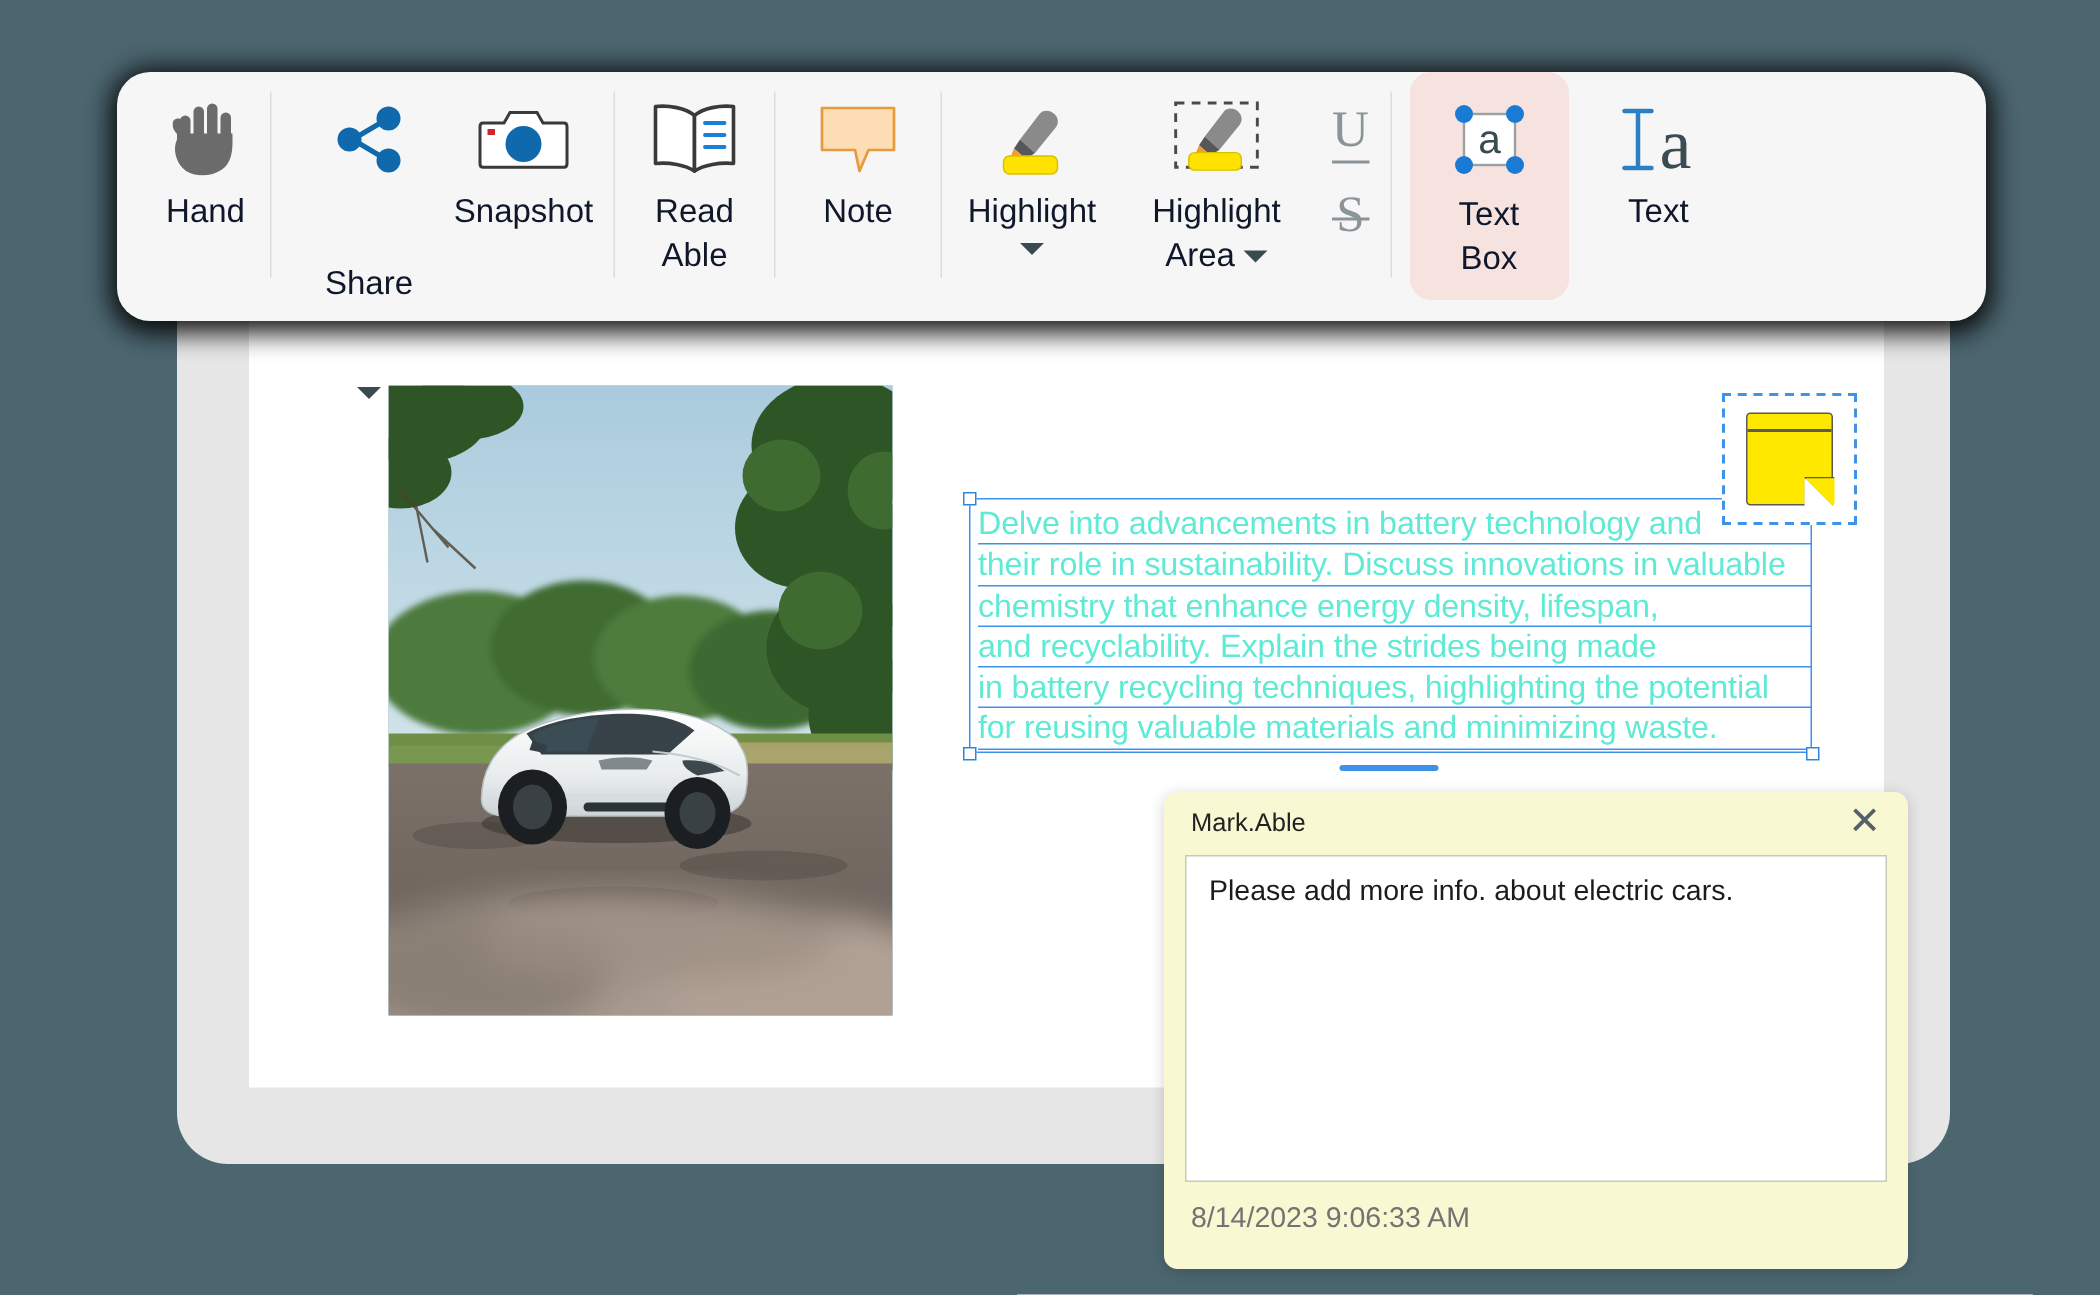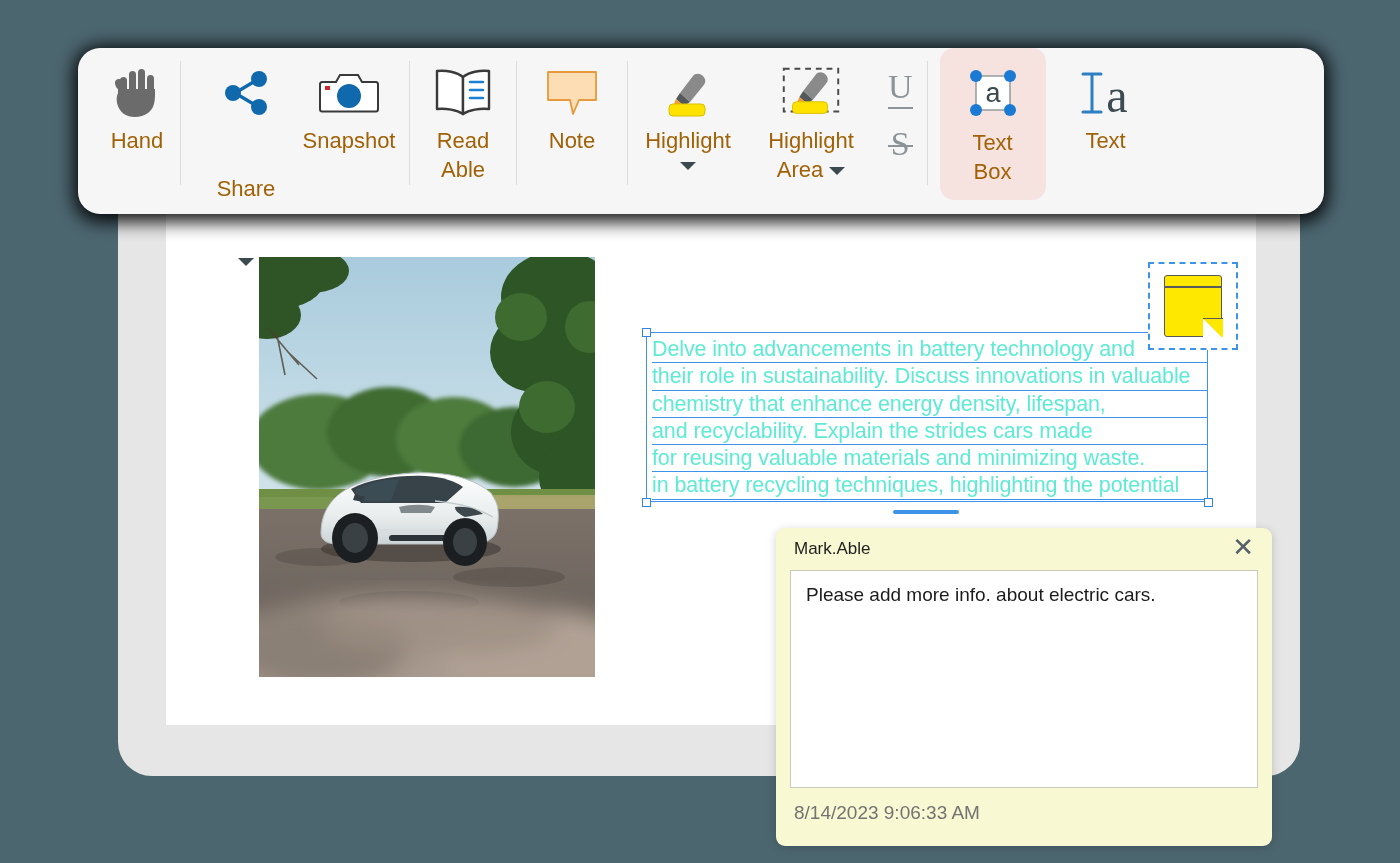--- a/index.html
+++ b/index.html
@@ -62,21 +62,21 @@
     cursor: pointer;
     background: transparent;
     border: none;
     font-family: inherit;
   }
   .tbtn .ticon {
     height: 62px; width: 70px;
     display: flex; align-items: center; justify-content: center;
   }
   .tbtn .tlabel {
-    font-size: 22px; color: #a16207;
+    font-size: 22px; color: #0f172a;
     line-height: 1.32;
     text-align: center;
     white-space: pre-line;
     margin-top: 2px;
   }
   .tbtn.active {
     background: #f2ddda;
     border: 1px solid #e7c9c5;
   }
   .tbtn.active.plain { border: none; background: #f6e2df; }
@@ -356,23 +356,23 @@
       <ellipse cx="180" cy="372" rx="120" ry="26" fill="#9b8d82" opacity=".7"></ellipse>
     </g>
   </svg>
 </div>
 
 <div class="textbox-sel"></div>
 <div class="tb-lines">
   <div class="tb-line">Delve into advancements in battery technology and</div>
   <div class="tb-line">their role in sustainability. Discuss innovations in valuable</div>
   <div class="tb-line">chemistry that enhance energy density, lifespan,</div>
-  <div class="tb-line">and recyclability. Explain the strides cars made</div>
+  <div class="tb-line">and recyclability. Explain the strides being made</div>
+  <div class="tb-line">in battery recycling techniques, highlighting the potential</div>
   <div class="tb-line">for reusing valuable materials and minimizing waste.</div>
-  <div class="tb-line">in battery recycling techniques, highlighting the potential</div>
 </div>
 <div class="handle" style="left:642px; top:328px;"></div>
 <div class="handle" style="left:1204px; top:328px;"></div>
 <div class="handle" style="left:642px; top:498px;"></div>
 <div class="handle" style="left:1204px; top:498px;"></div>
 <div class="hbar" style="left:893px; top:510px;"></div>
 
 <div class="note-icon-sel">
   <div class="sticky">
     <div class="fold"></div>

